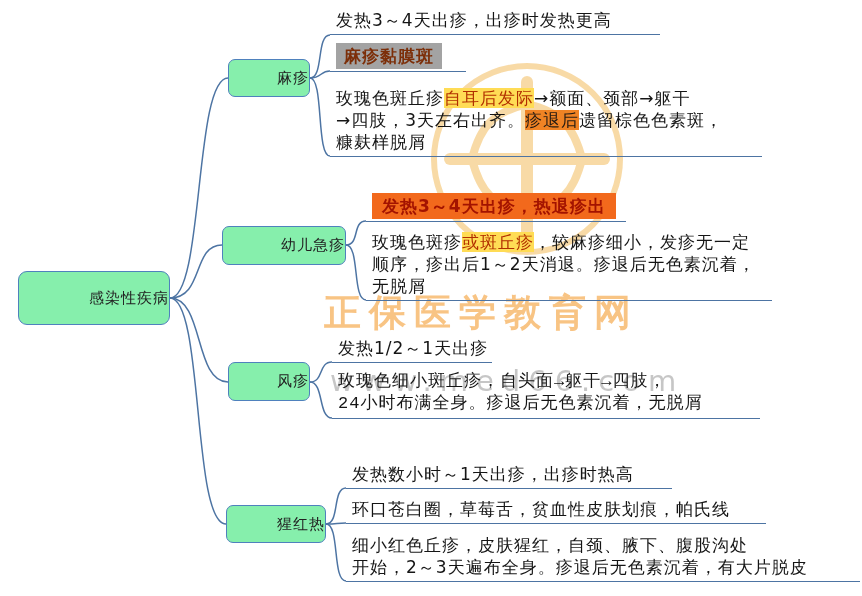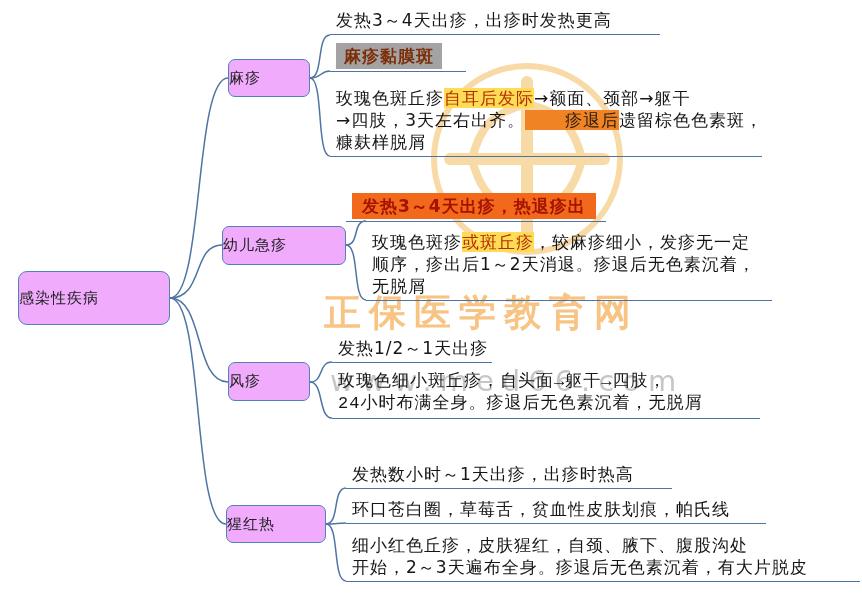--- a/index.html
+++ b/index.html
@@ -25,51 +25,51 @@
     font-size: 29px; color: #8f8f8f; opacity: 0.50;
     letter-spacing: 8px; white-space: nowrap;
   }
   .wm-logo { left: 420px; top: 52px; }
   
   .connectors { position:absolute; inset:0; z-index:2; pointer-events:none; }
   
   .node {
     position:absolute; z-index:3;
     border: 1.6px solid #4f81bd; border-radius: 7px;
-    background:#f0abfc;
-    display:flex; align-items:center; justify-content:flex-start;
+    background:#86efac;
+    display:flex; align-items:center; justify-content:flex-end;
     font-size: 15px; color:#222; letter-spacing:1px;
   }
   .root     { left:18px;  top:271px; width:152px; height:54px; border-radius:9px; }
   .b-mazhen { left:228px; top:59px;  width:82px;  height:38px; }
   .b-youer  { left:222px; top:226px; width:124px; height:39px; }
   .b-feng   { left:228px; top:362px; width:82px;  height:39px; }
   .b-xing   { left:226px; top:505px; width:100px; height:38px; }
   
   .leaf {
     position:absolute; z-index:3;
     border-bottom: 1.6px solid #4d74a3;
     padding: 1px 4px 3px 6px;
     font-size: 17px; line-height: 22px;
     letter-spacing: 1px; color:#151515;
   }
   .leaf .ln { white-space: nowrap; }
   #m1 { left:330px; top:8px;   width:330px; }
   #m2 { left:330px; top:42px;  width:136px; padding-bottom:2px; }
   #m3 { left:330px; top:86px;  width:432px; }
-  #y1 { left:346px; top:192px; width:260px; padding-bottom:2px; }
+  #y1 { left:366px; top:192px; width:260px; padding-bottom:2px; }
   #y2 { left:366px; top:230px; width:406px; }
   #f1 { left:332px; top:336px; width:160px; }
   #f2 { left:332px; top:370px; width:428px;font-family:Liberation Mono, monospace; }
   #s1 { left:346px; top:462px; width:326px; }
   #s2 { left:346px; top:497px; width:420px; }
   #s3 { left:346px; top:533px; width:514px; }
   
   .hl-y { background:#ffdc55; color:#b22f00; }
-  .hl-o { background:#f08324; color:#241a12;padding-left:40px; }
+  .hl-o { background:#f08324; color:#241a12; }
   .box-o {
     display:inline-block; background:#a3a3a3; color:#7c2e08;
     font-weight:bold; padding:2px 8px; line-height:22px;
   }
   .box-o2 {
     display:inline-block; background:#f2691c; color:#a31300;
     font-weight:bold; padding:2px 10px; line-height:22px;
   }
 </style>
 </head>

